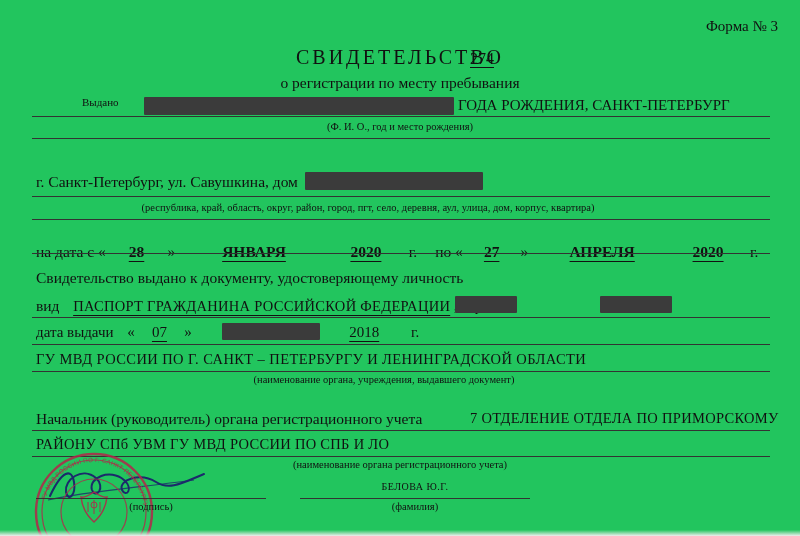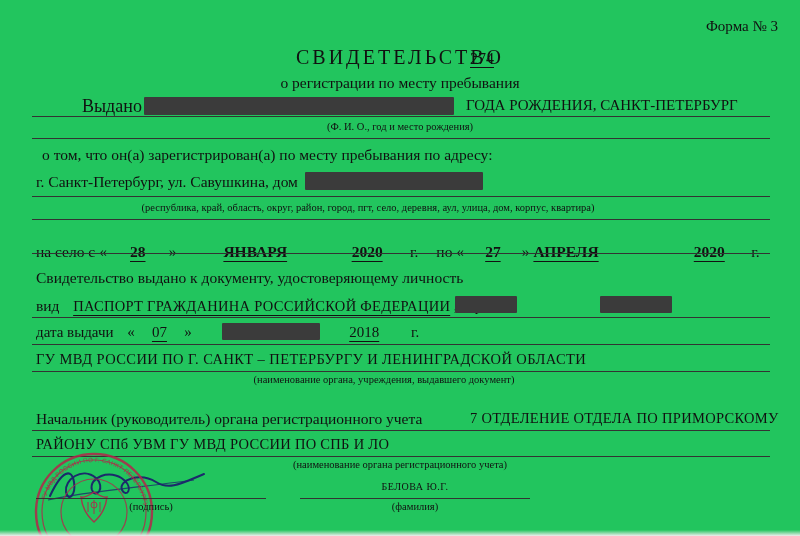--- a/index.html
+++ b/index.html
@@ -56,32 +56,31 @@
     text-decoration: underline;
     text-underline-offset: 3px;
   }
   #doc-subtitle {
     top: 74px; left: 0; width: 800px;
     text-align: center;
     font-size: 15.5px;
   }
 
   
-  #issued-label { top: 96px; left: 82px; font-size: 18px; text-align: right; }
+  #issued-label { top: 96px; left: 82px; font-size: 11px; text-align: right; }
   #issued-line {
     top: 116px; left: 32px; width: 738px;
     border-bottom: 1px solid #333;
   }
   #issued-redact {
     top: 97px; left: 144px; width: 310px; height: 18px;
   }
   #issued-value {
     top: 97px; left: 458px;
     font-size: 15px;
-    margin-left: 8px;
   }
   #issued-caption { top: 121px; left: 0; width: 800px; }
 
   #blank-line-1 {
     top: 138px; left: 32px; width: 738px;
     border-bottom: 1px solid #333;
   }
 
   
   #reg-text { top: 146px; left: 42px; font-size: 15.5px; }
@@ -194,41 +193,40 @@
   <div class="abs" id="doc-subtitle">о регистрации по месту пребывания</div>
 
   <div class="abs" id="issued-label">Выдано</div>
   <div class="abs redact" id="issued-redact"></div>
   <div class="abs" id="issued-value">ГОДА РОЖДЕНИЯ, САНКТ-ПЕТЕРБУРГ</div>
   <div class="abs" id="issued-line"></div>
   <div class="abs cap" id="issued-caption">(Ф. И. О., год и место рождения)</div>
 
   <div class="abs" id="blank-line-1"></div>
 
-  <div class="abs" id="reg-text">о том, что он(а) зарегистрирован(а) по месту пребывания по адресу:</div>
   <div class="abs" id="addr-text">г. Санкт-Петербург, ул. Савушкина, дом</div>
   <div class="abs redact" id="addr-redact"></div>
   <div class="abs" id="addr-line"></div>
   <div class="abs cap" id="addr-caption">(республика, край, область, округ, район, город, пгт, село, деревня, аул, улица, дом, корпус, квартира)</div>
 
   <div class="abs" id="blank-line-2"></div>
 
   <div class="abs" id="term">
-    <span>на село с</span>
+    <span>на дата с</span>
     <span>«</span>
     <span style="display:inline-block;width:54px;text-align:center;font-weight:bold;margin-top:13px;" class="u">28</span>
     <span>»</span>
     <span style="display:inline-block;width:150px;text-align:center;font-weight:bold;" class="u">ЯНВАРЯ</span>
     <span style="display:inline-block;width:66px;text-align:center;font-weight:bold;" class="u">2020</span>
     <span style="margin-left:6px;">г.</span>
     <span style="margin-left:14px;">по</span>
     <span>«</span>
     <span style="display:inline-block;width:50px;text-align:center;font-weight:bold;" class="u">27</span>
     <span>»</span>
-    <span style="display:inline-block;width:140px;text-align:left;font-weight:bold;" class="u">АПРЕЛЯ</span>
+    <span style="display:inline-block;width:140px;text-align:center;font-weight:bold;" class="u">АПРЕЛЯ</span>
     <span style="display:inline-block;width:64px;text-align:center;font-weight:bold;" class="u">2020</span>
     <span style="margin-left:6px;">г.</span>
   </div>
   <div class="abs" id="term-line"></div>
 
   <div class="abs" id="cert-issued-to">Свидетельство выдано к документу, удостоверяющему личность</div>
 
   <div class="abs" id="doc-kind-row">
     <span style="font-size:15.5px;">вид</span>
     <span style="margin-left:10px;text-decoration:underline;text-underline-offset:4px;letter-spacing:.3px;">ПАСПОРТ ГРАЖДАНИНА РОССИЙСКОЙ ФЕДЕРАЦИИ</span>

